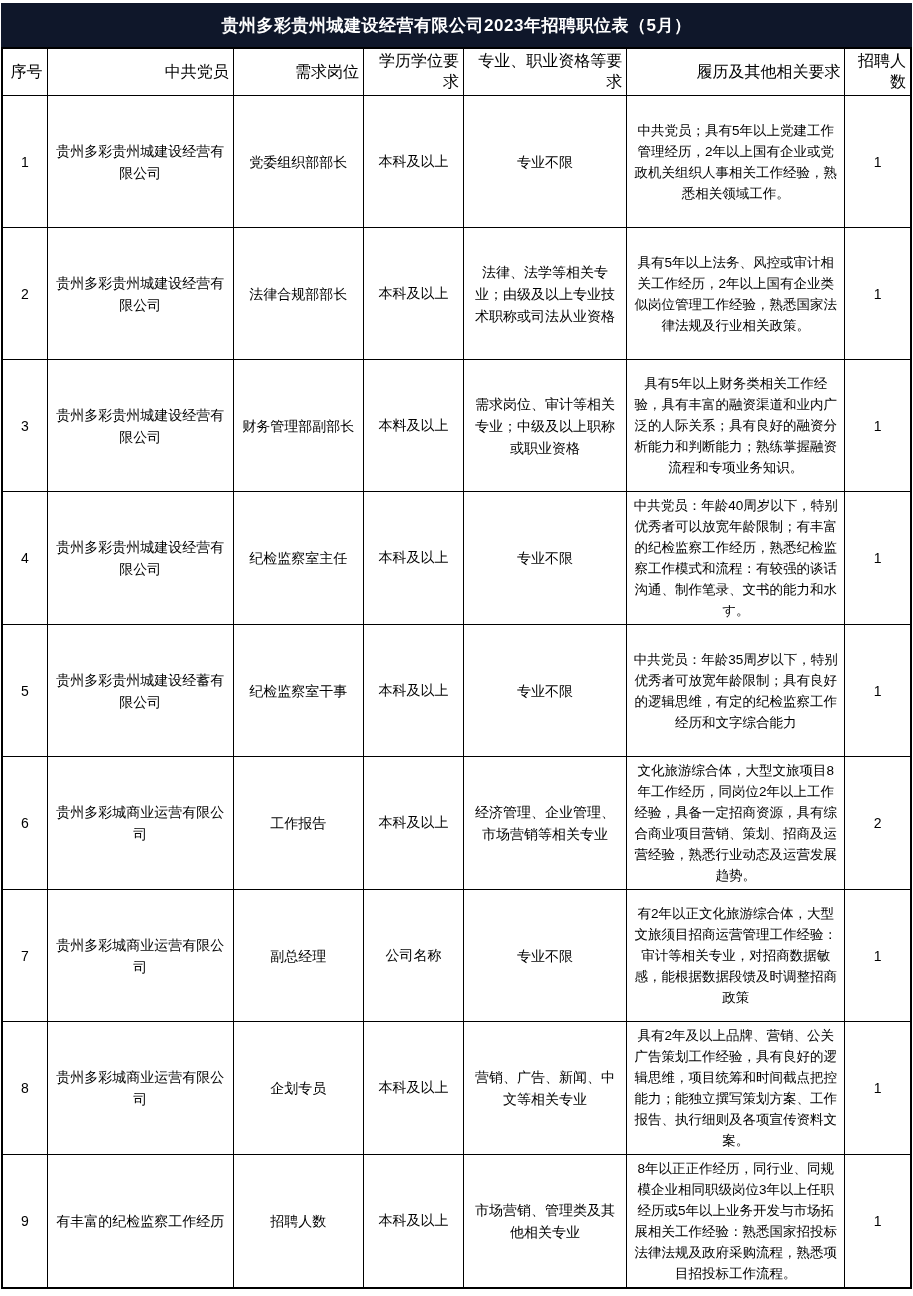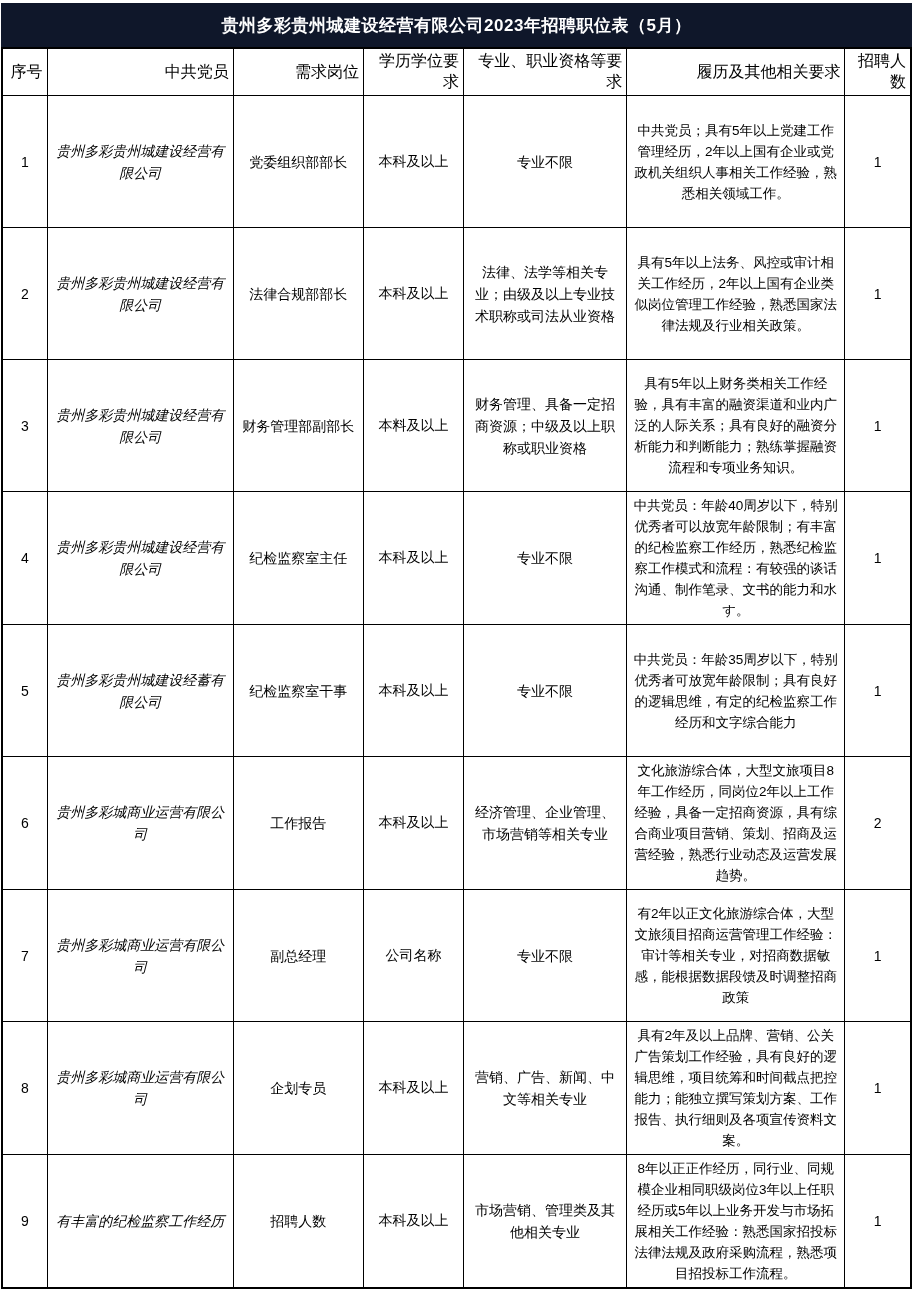--- a/index.html
+++ b/index.html
@@ -19,21 +19,21 @@
     border:2px solid #000;
   }
   .job-table th,.job-table td{
     border:1px solid #000;text-align:center;vertical-align:middle;
     color:#000;font-size:14px;box-sizing:border-box;
     padding:2px 4px;word-break:break-all;
   }
   .job-table thead tr{height:46px;}
   .job-table th{font-weight:normal;font-size:16px;text-align:right;}
   .job-table tbody tr{height:132px;}
-  td.company-cell{line-height:22px;padding:2px 8px;font-style:italic;}
+  td.company-cell{line-height:22px;padding:2px 8px;}
   td.position-cell{line-height:22px;}
   td.qual-cell{line-height:22px;padding:2px 6px;}
   td.req-cell{line-height:21px;padding:3px 6px;font-size:13.5px;text-align:center;}
 </style>
 </head>
 <body>
 
 <div class="page">
   <div class="title-bar" style="background: #0f172a; text-align: center;">贵州多彩贵州城建设经营有限公司2023年招聘职位表（5月）</div>
   <table class="job-table">
@@ -74,21 +74,21 @@
           <td>本科及以上</td>
           <td class="qual-cell">法律、法学等相关专业；由级及以上专业技术职称或司法从业资格</td>
           <td class="req-cell">具有5年以上法务、风控或审计相关工作经历，2年以上国有企业类似岗位管理工作经验，熟悉国家法律法规及行业相关政策。</td>
           <td>1</td>
         </tr>
         <tr>
           <td>3</td>
           <td class="company-cell">贵州多彩贵州城建设经营有限公司</td>
           <td class="position-cell">财务管理部副部长</td>
           <td>本料及以上</td>
-          <td class="qual-cell">财务管理、具备一定招商资源；中级及以上职称或职业资格</td>
+          <td class="qual-cell">需求岗位、审计等相关专业；中级及以上职称或职业资格</td>
           <td class="req-cell">具有5年以上财务类相关工作经验，具有丰富的融资渠道和业内广泛的人际关系；具有良好的融资分析能力和判断能力；熟练掌握融资流程和专项业务知识。</td>
           <td>1</td>
         </tr>
         <tr>
           <td>4</td>
           <td class="company-cell">贵州多彩贵州城建设经营有限公司</td>
           <td class="position-cell">纪检监察室主任</td>
           <td>本科及以上</td>
           <td class="qual-cell">专业不限</td>
           <td class="req-cell">中共党员：年龄40周岁以下，特别优秀者可以放宽年龄限制；有丰富的纪检监察工作经历，熟悉纪检监察工作模式和流程：有较强的谈话沟通、制作笔录、文书的能力和水す。</td>

